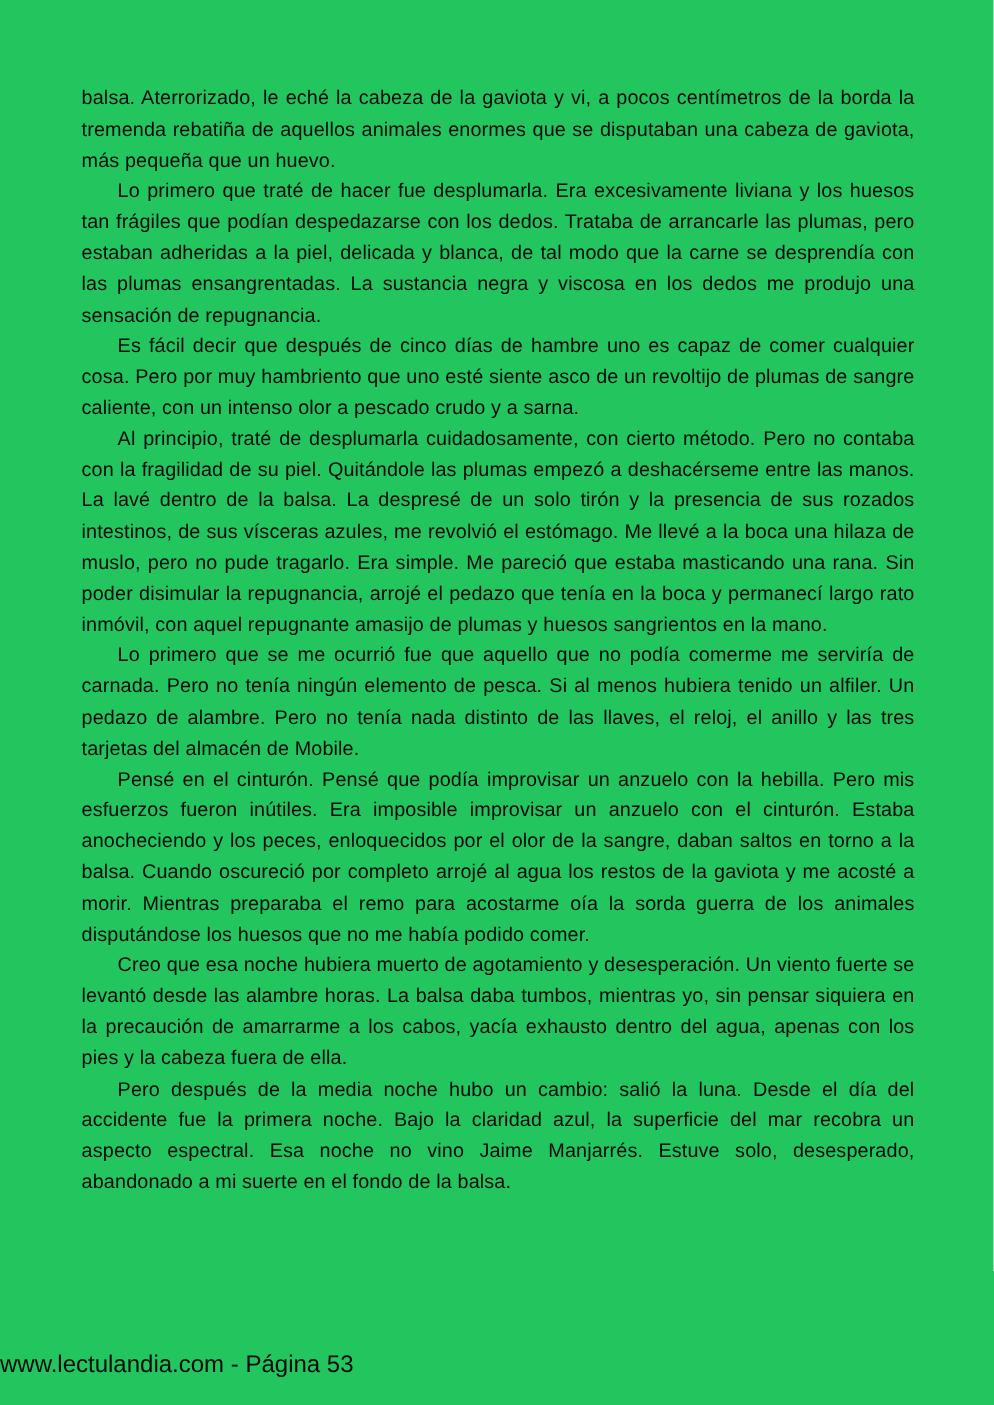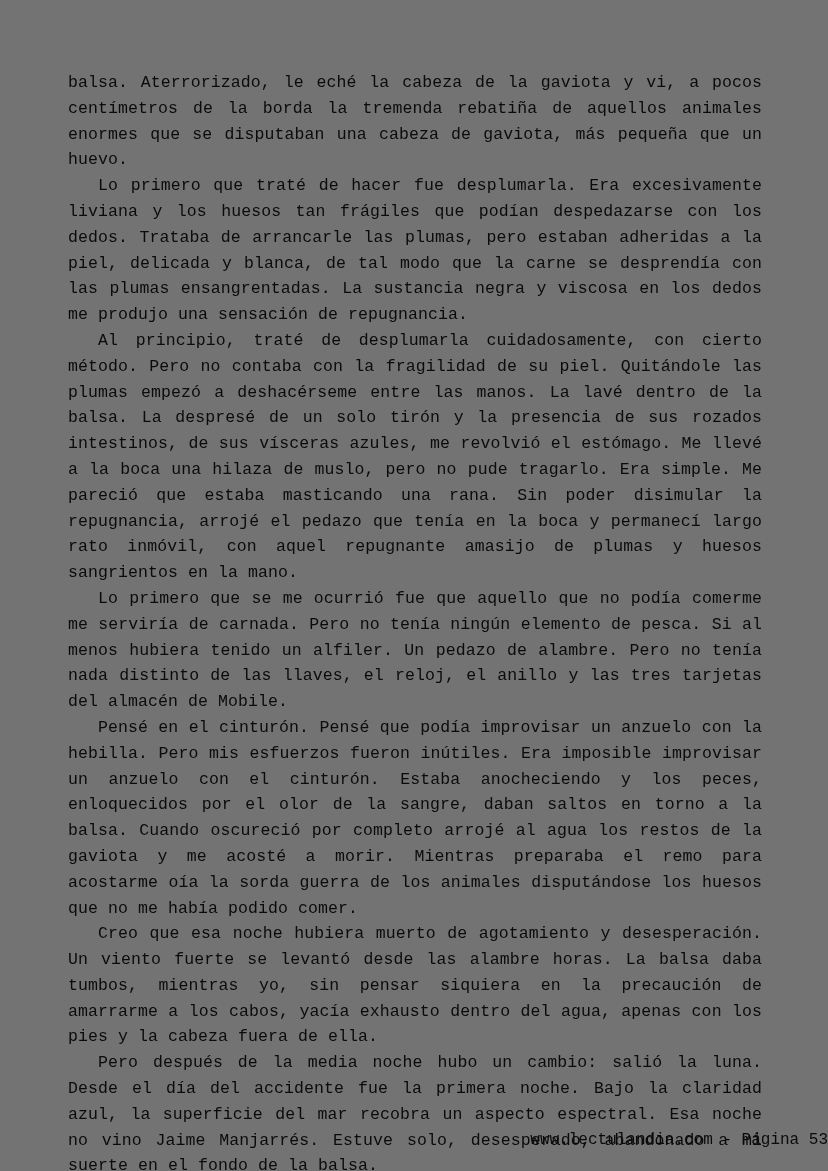--- a/index.html
+++ b/index.html
@@ -5,22 +5,22 @@
   html, body {
     margin: 0;
     padding: 0;
     background: #ffffff;
   }
   .page {
     position: relative;
     width: 828px;
     height: 1171px;
     margin: 0 auto;
-    background: #737373;
-    font-family: Liberation Mono, monospace;
+    background: #22c55e;
+    font-family: Liberation Sans, sans-serif;
     color: #0b0b0b;
     overflow: hidden;
   }
   .text-block {
     position: absolute;
     left: 68px;
     right: 66px;
     top: 70px;
     font-size: 16.5px;
     line-height: 25.8px;
@@ -33,35 +33,36 @@
     text-indent: 0;
   }
   .text-block p.para.indented {
     text-indent: 30px;
   }
   .footer {
     position: absolute;
     left: 0;
     right: 0;
     bottom: 22px;
-    text-align: right;
-    font-size: 16px;
+    text-align: left;
+    font-size: 20px;
     color: #0b0b0b;
   }
 </style>
 </head>
 <body>
 
 <div class="page">
   <div class="text-block">
 
       <p class="para">balsa. Aterrorizado, le eché la cabeza de la gaviota y vi, a pocos centímetros de la borda la tremenda rebatiña de aquellos animales enormes que se disputaban una cabeza de gaviota, más pequeña que un huevo.</p>
 
       <p class="para indented">Lo primero que traté de hacer fue desplumarla. Era excesivamente liviana y los huesos tan frágiles que podían despedazarse con los dedos. Trataba de arrancarle las plumas, pero estaban adheridas a la piel, delicada y blanca, de tal modo que la carne se desprendía con las plumas ensangrentadas. La sustancia negra y viscosa en los dedos me produjo una sensación de repugnancia.</p>
 
+      <p class="para indented">Es fácil decir que después de cinco días de hambre uno es capaz de comer cualquier cosa. Pero por muy hambriento que uno esté siente asco de un revoltijo de plumas de sangre caliente, con un intenso olor a pescado crudo y a sarna.</p>
 
       <p class="para indented">Al principio, traté de desplumarla cuidadosamente, con cierto método. Pero no contaba con la fragilidad de su piel. Quitándole las plumas empezó a deshacérseme entre las manos. La lavé dentro de la balsa. La despresé de un solo tirón y la presencia de sus rozados intestinos, de sus vísceras azules, me revolvió el estómago. Me llevé a la boca una hilaza de muslo, pero no pude tragarlo. Era simple. Me pareció que estaba masticando una rana. Sin poder disimular la repugnancia, arrojé el pedazo que tenía en la boca y permanecí largo rato inmóvil, con aquel repugnante amasijo de plumas y huesos sangrientos en la mano.</p>
 
       <p class="para indented">Lo primero que se me ocurrió fue que aquello que no podía comerme me serviría de carnada. Pero no tenía ningún elemento de pesca. Si al menos hubiera tenido un alfiler. Un pedazo de alambre. Pero no tenía nada distinto de las llaves, el reloj, el anillo y las tres tarjetas del almacén de Mobile.</p>
 
       <p class="para indented">Pensé en el cinturón. Pensé que podía improvisar un anzuelo con la hebilla. Pero mis esfuerzos fueron inútiles. Era imposible improvisar un anzuelo con el cinturón. Estaba anocheciendo y los peces, enloquecidos por el olor de la sangre, daban saltos en torno a la balsa. Cuando oscureció por completo arrojé al agua los restos de la gaviota y me acosté a morir. Mientras preparaba el remo para acostarme oía la sorda guerra de los animales disputándose los huesos que no me había podido comer.</p>
 
       <p class="para indented">Creo que esa noche hubiera muerto de agotamiento y desesperación. Un viento fuerte se levantó desde las alambre horas. La balsa daba tumbos, mientras yo, sin pensar siquiera en la precaución de amarrarme a los cabos, yacía exhausto dentro del agua, apenas con los pies y la cabeza fuera de ella.</p>
 
       <p class="para indented">Pero después de la media noche hubo un cambio: salió la luna. Desde el día del accidente fue la primera noche. Bajo la claridad azul, la superficie del mar recobra un aspecto espectral. Esa noche no vino Jaime Manjarrés. Estuve solo, desesperado, abandonado a mi suerte en el fondo de la balsa.</p>

